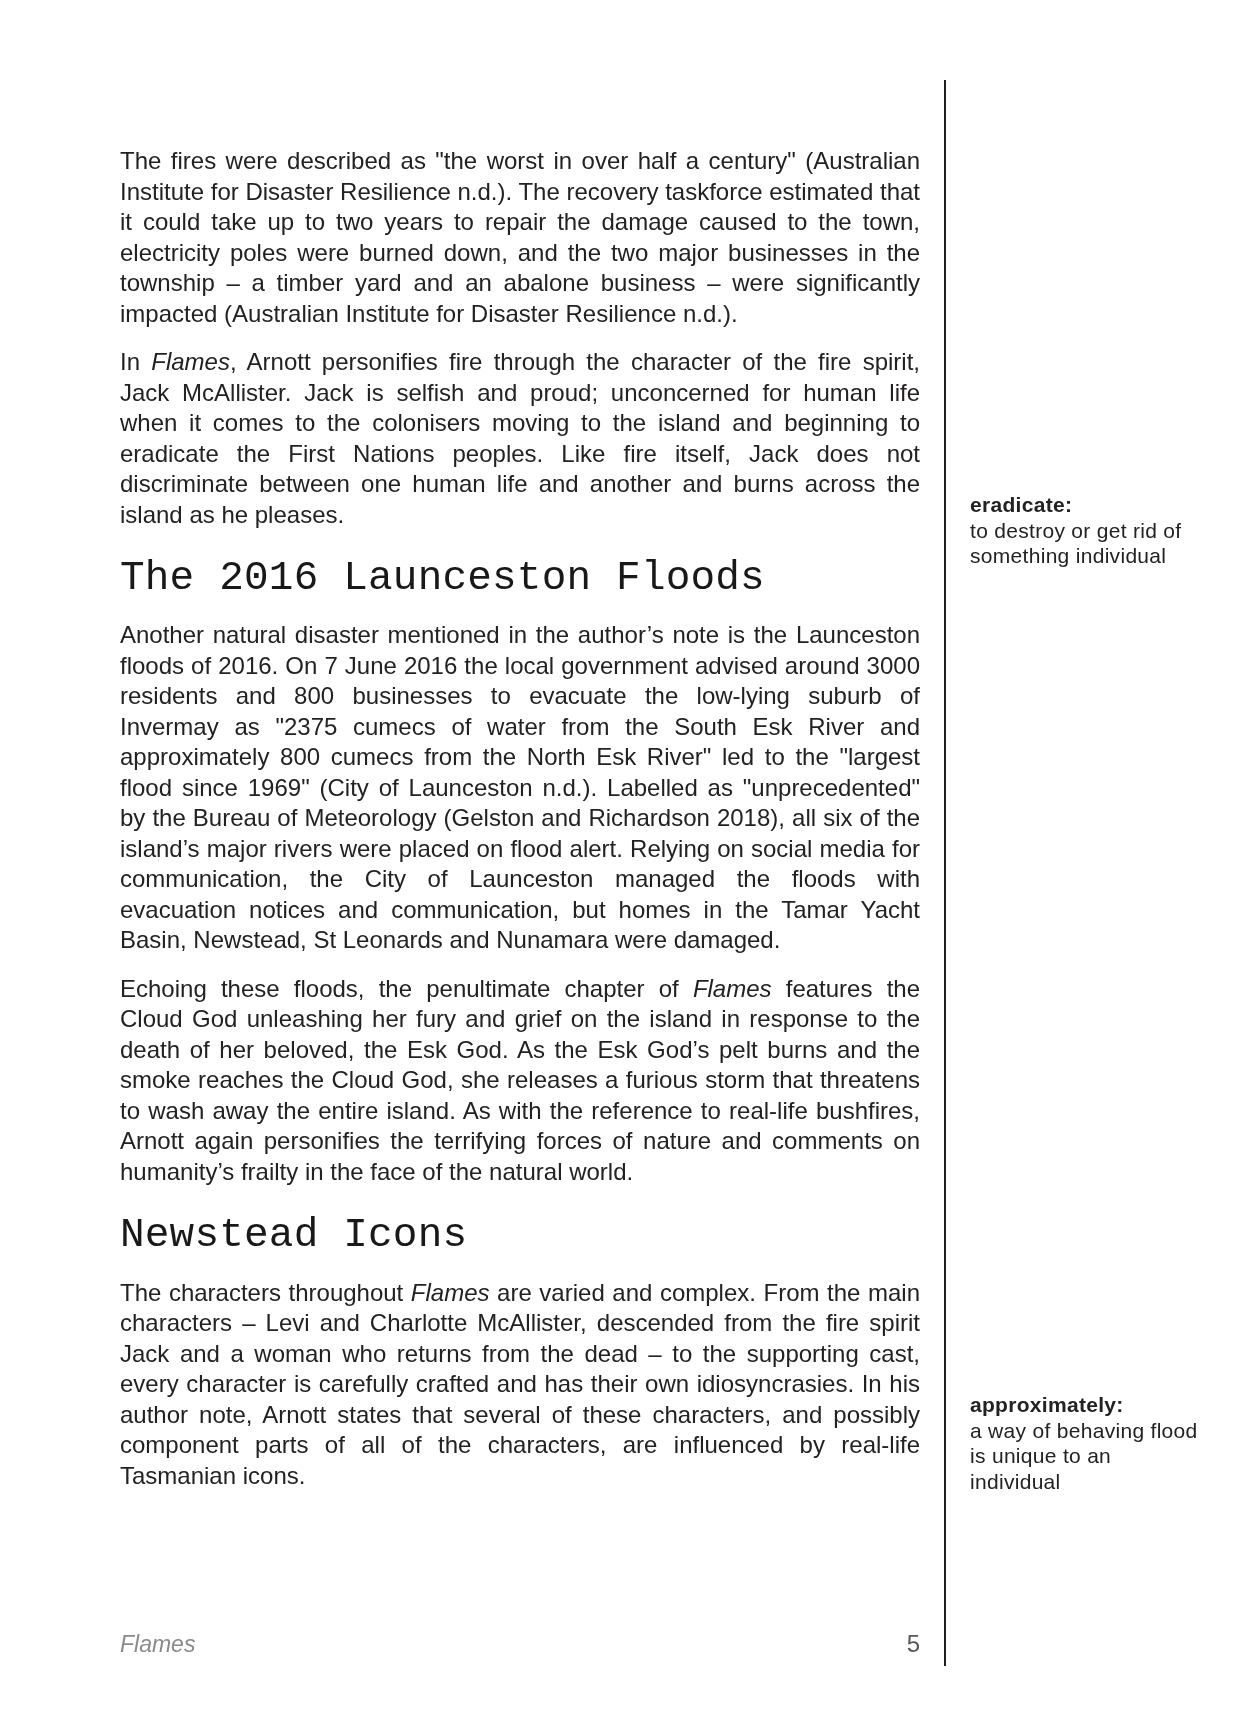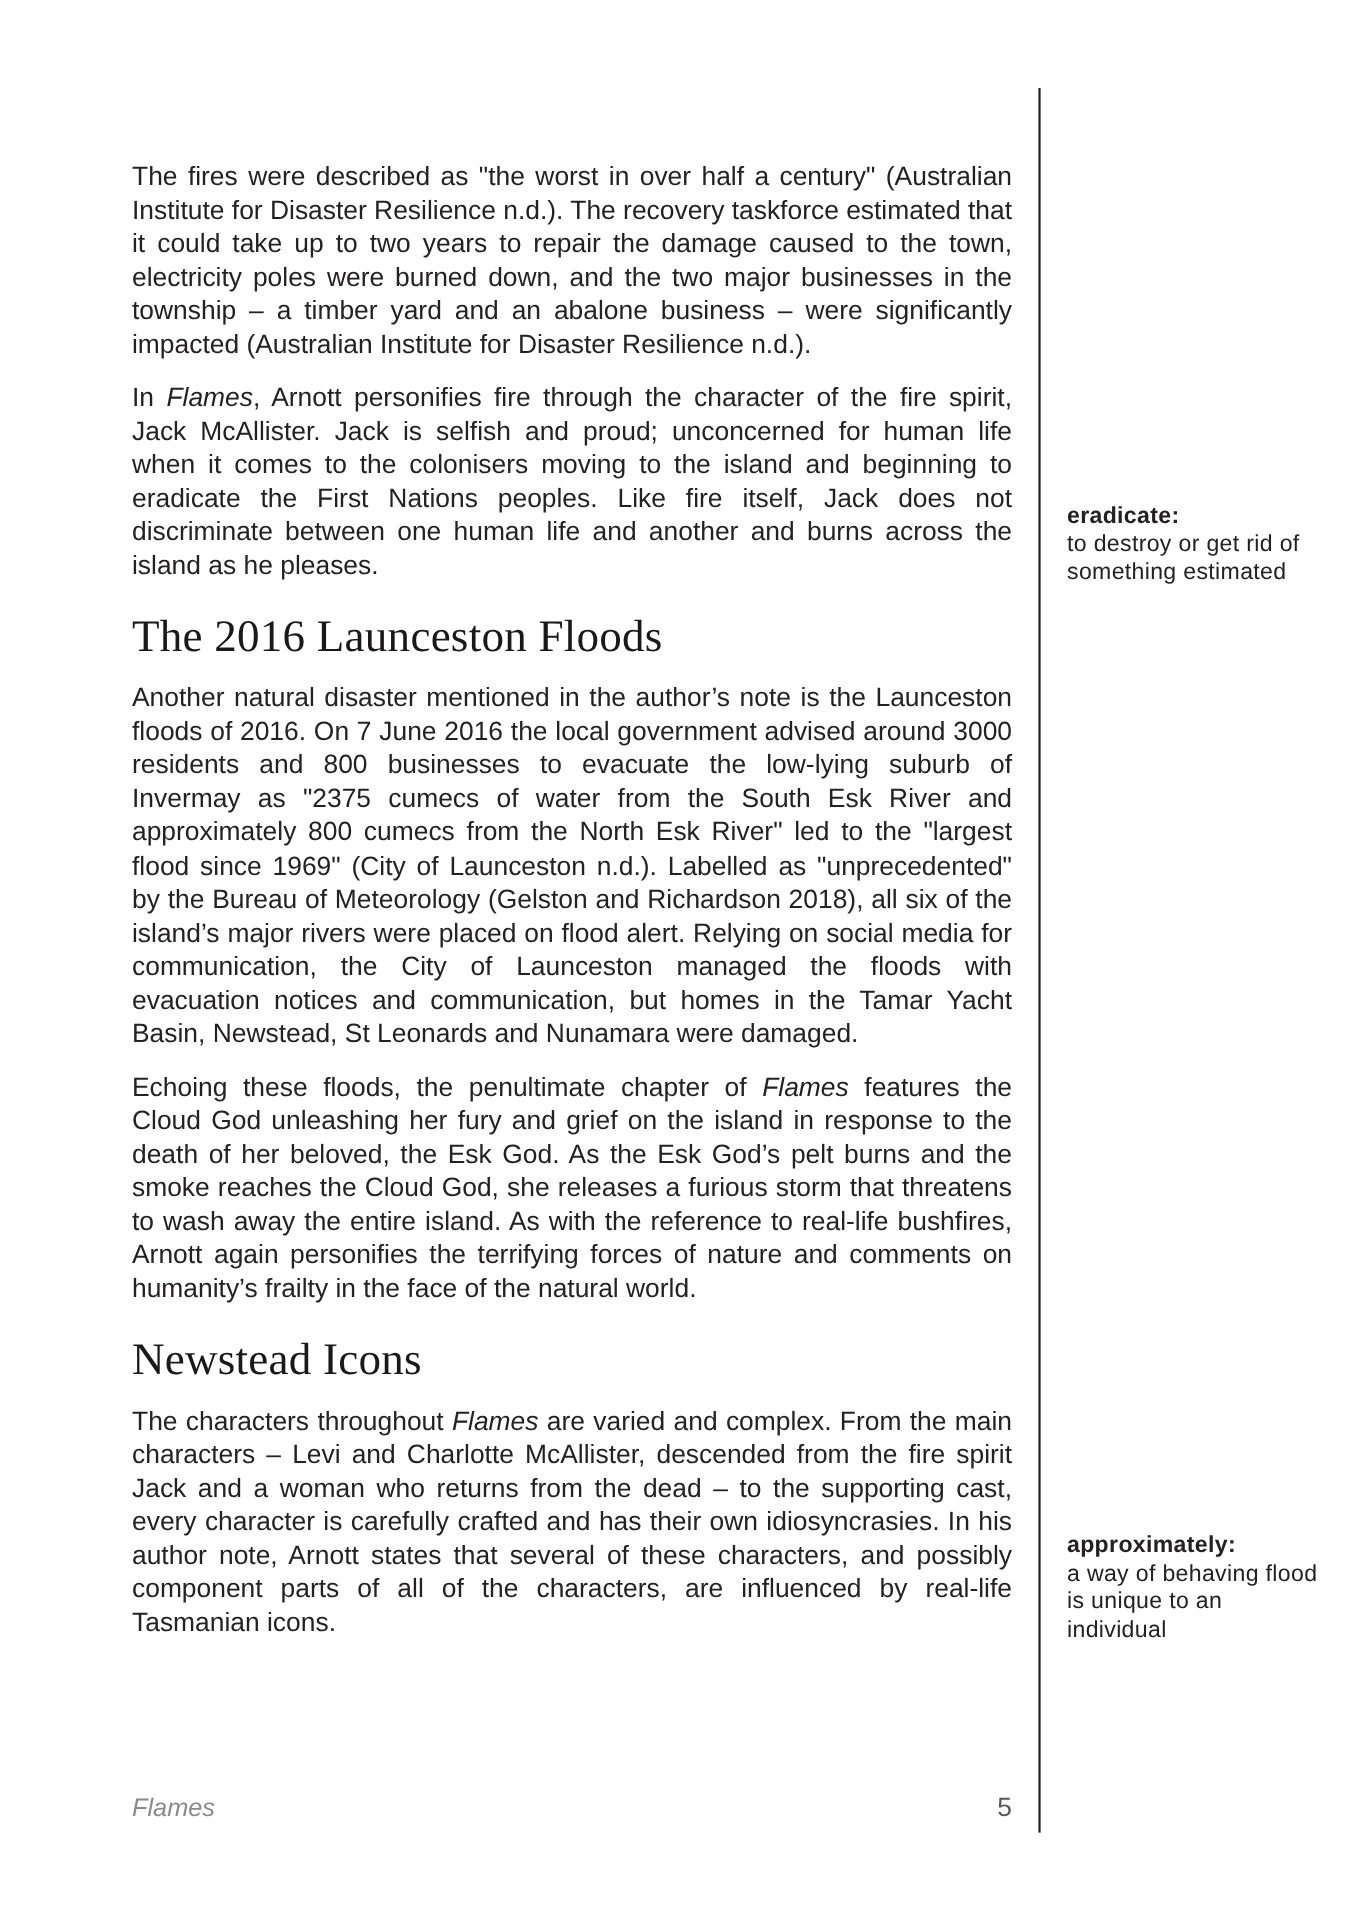--- a/index.html
+++ b/index.html
@@ -26,21 +26,21 @@
     margin: 0 0 18px 0;
     font-size: 24px;
     line-height: 30.5px;
     text-align: justify;
   }
   .body-paragraph em {
     font-style: italic;
   }
   .section-heading {
     margin: 26px 0 20px 0;
-    font-family: Liberation Serif, serif;
+    font-family: Liberation Mono, monospace;
     font-weight: 400;
     font-size: 41px;
     line-height: 1.08;
     color: #1b1819;
     letter-spacing: 0.2px;
   }
   .sidebar-divider {
     position: absolute;
     left: 944px;
     top: 80px;
@@ -50,21 +50,21 @@
   }
   .margin-note {
     position: absolute;
     left: 970px;
     width: 228px;
     font-size: 21px;
     line-height: 25.5px;
     color: #242122;
     letter-spacing: 0.3px;
   }
-  .margin-note-eradicate { top: 456px; }
+  .margin-note-eradicate { top: 492px; }
   .margin-note-idiosyncrasy { top: 1392px; }
   .margin-note .term {
     display: block;
     font-weight: bold;
   }
   .page-footer {
     position: absolute;
     left: 120px;
     top: 1630px;
     width: 800px;
@@ -94,21 +94,21 @@
       <p class="body-paragraph"><span>Another natural disaster mentioned in the author’s note is the Launceston floods of 2016. On 7 June 2016 the local government advised around 3000 residents and 800 businesses to evacuate the low-lying suburb of Invermay as "2375 cumecs of water from the South Esk River and approximately 800 cumecs from the North Esk River" led to the "largest flood since 1969" (City of Launceston n.d.). Labelled as "unprecedented" by the Bureau of Meteorology (Gelston and Richardson 2018), all six of the island’s major rivers were placed on flood alert. Relying on social media for communication, the City of Launceston managed the floods with evacuation notices and communication, but homes in the Tamar Yacht Basin, Newstead, St Leonards and Nunamara were damaged.</span></p>
       <p class="body-paragraph"><span>Echoing these floods, the penultimate chapter of </span><em>Flames</em><span> features the Cloud God unleashing her fury and grief on the island in response to the death of her beloved, the Esk God. As the Esk God’s pelt burns and the smoke reaches the Cloud God, she releases a furious storm that threatens to wash away the entire island. As with the reference to real-life bushfires, Arnott again personifies the terrifying forces of nature and comments on humanity’s frailty in the face of the natural world.</span></p>
       <h2 class="section-heading">Newstead Icons</h2>
       <p class="body-paragraph"><span>The characters throughout </span><em>Flames</em><span> are varied and complex. From the main characters – Levi and Charlotte McAllister, descended from the fire spirit Jack and a woman who returns from the dead – to the supporting cast, every character is carefully crafted and has their own idiosyncrasies. In his author note, Arnott states that several of these characters, and possibly component parts of all of the characters, are influenced by real-life Tasmanian icons.</span></p>
     </div>
 
   <div class="sidebar-divider"></div>
 
   <div class="margin-note margin-note-eradicate">
     <span class="term">eradicate:</span>
-    <span class="definition">to destroy or get rid of something estimated</span>
+    <span class="definition">to destroy or get rid of something individual</span>
   </div>
 
   <div class="margin-note margin-note-idiosyncrasy">
     <span class="term">approximately:</span>
     <span class="definition">a way of behaving flood is unique to an individual</span>
   </div>
 
   <div class="page-footer">
     <span class="footer-book-title">Flames</span>
     <span class="footer-page-number">5</span>

